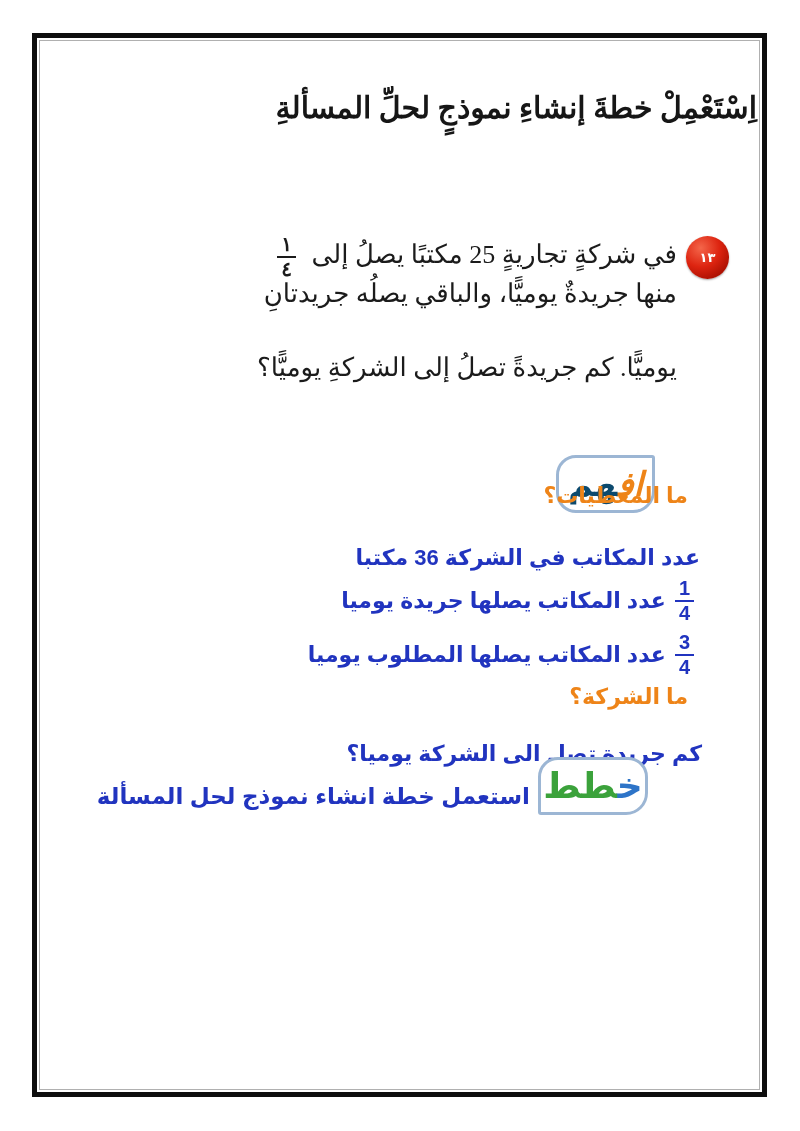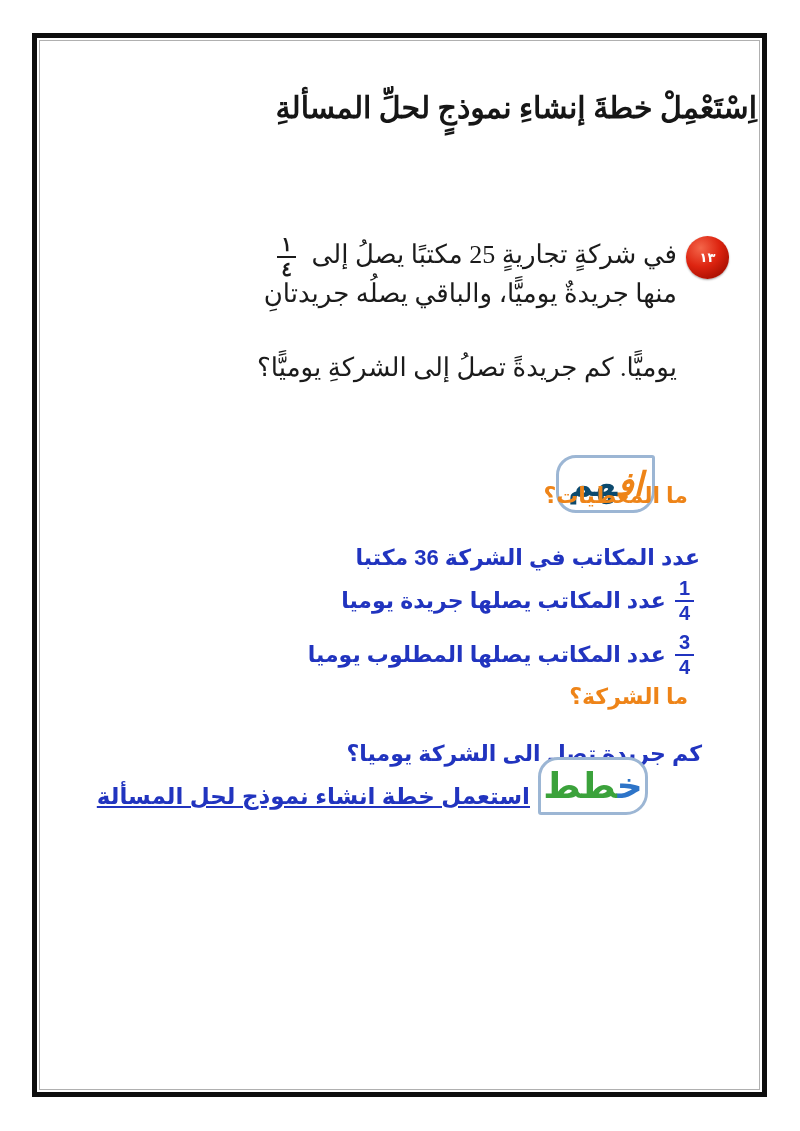--- a/index.html
+++ b/index.html
@@ -138,21 +138,21 @@
     font-weight: 700;
     white-space: nowrap;
   }
   .q-given    { top: 483px; right: 112px; }
   .a-given1   { top: 545px; right: 100px; }
   .row-frac   { display: flex; align-items: center; gap: 9px; }
   .a-given2   { top: 578px; right: 106px; }
   .a-given3   { top: 632px; right: 106px; }
   .q-required { top: 684px; right: 112px; }
   .a-required { top: 714px; right: 98px; margin-top: 27px; }
-  .plan-text  { top: 783px; right: 270px; font-size: 23px; text-decoration: underline; }
+  .plan-text  { top: 783px; right: 270px; font-size: 23px; }
 </style>
 </head>
 <body>
 
 <div class="canvas">
 
   <div class="frame-outer">
     <div class="frame-inner"></div>
   </div>
 

